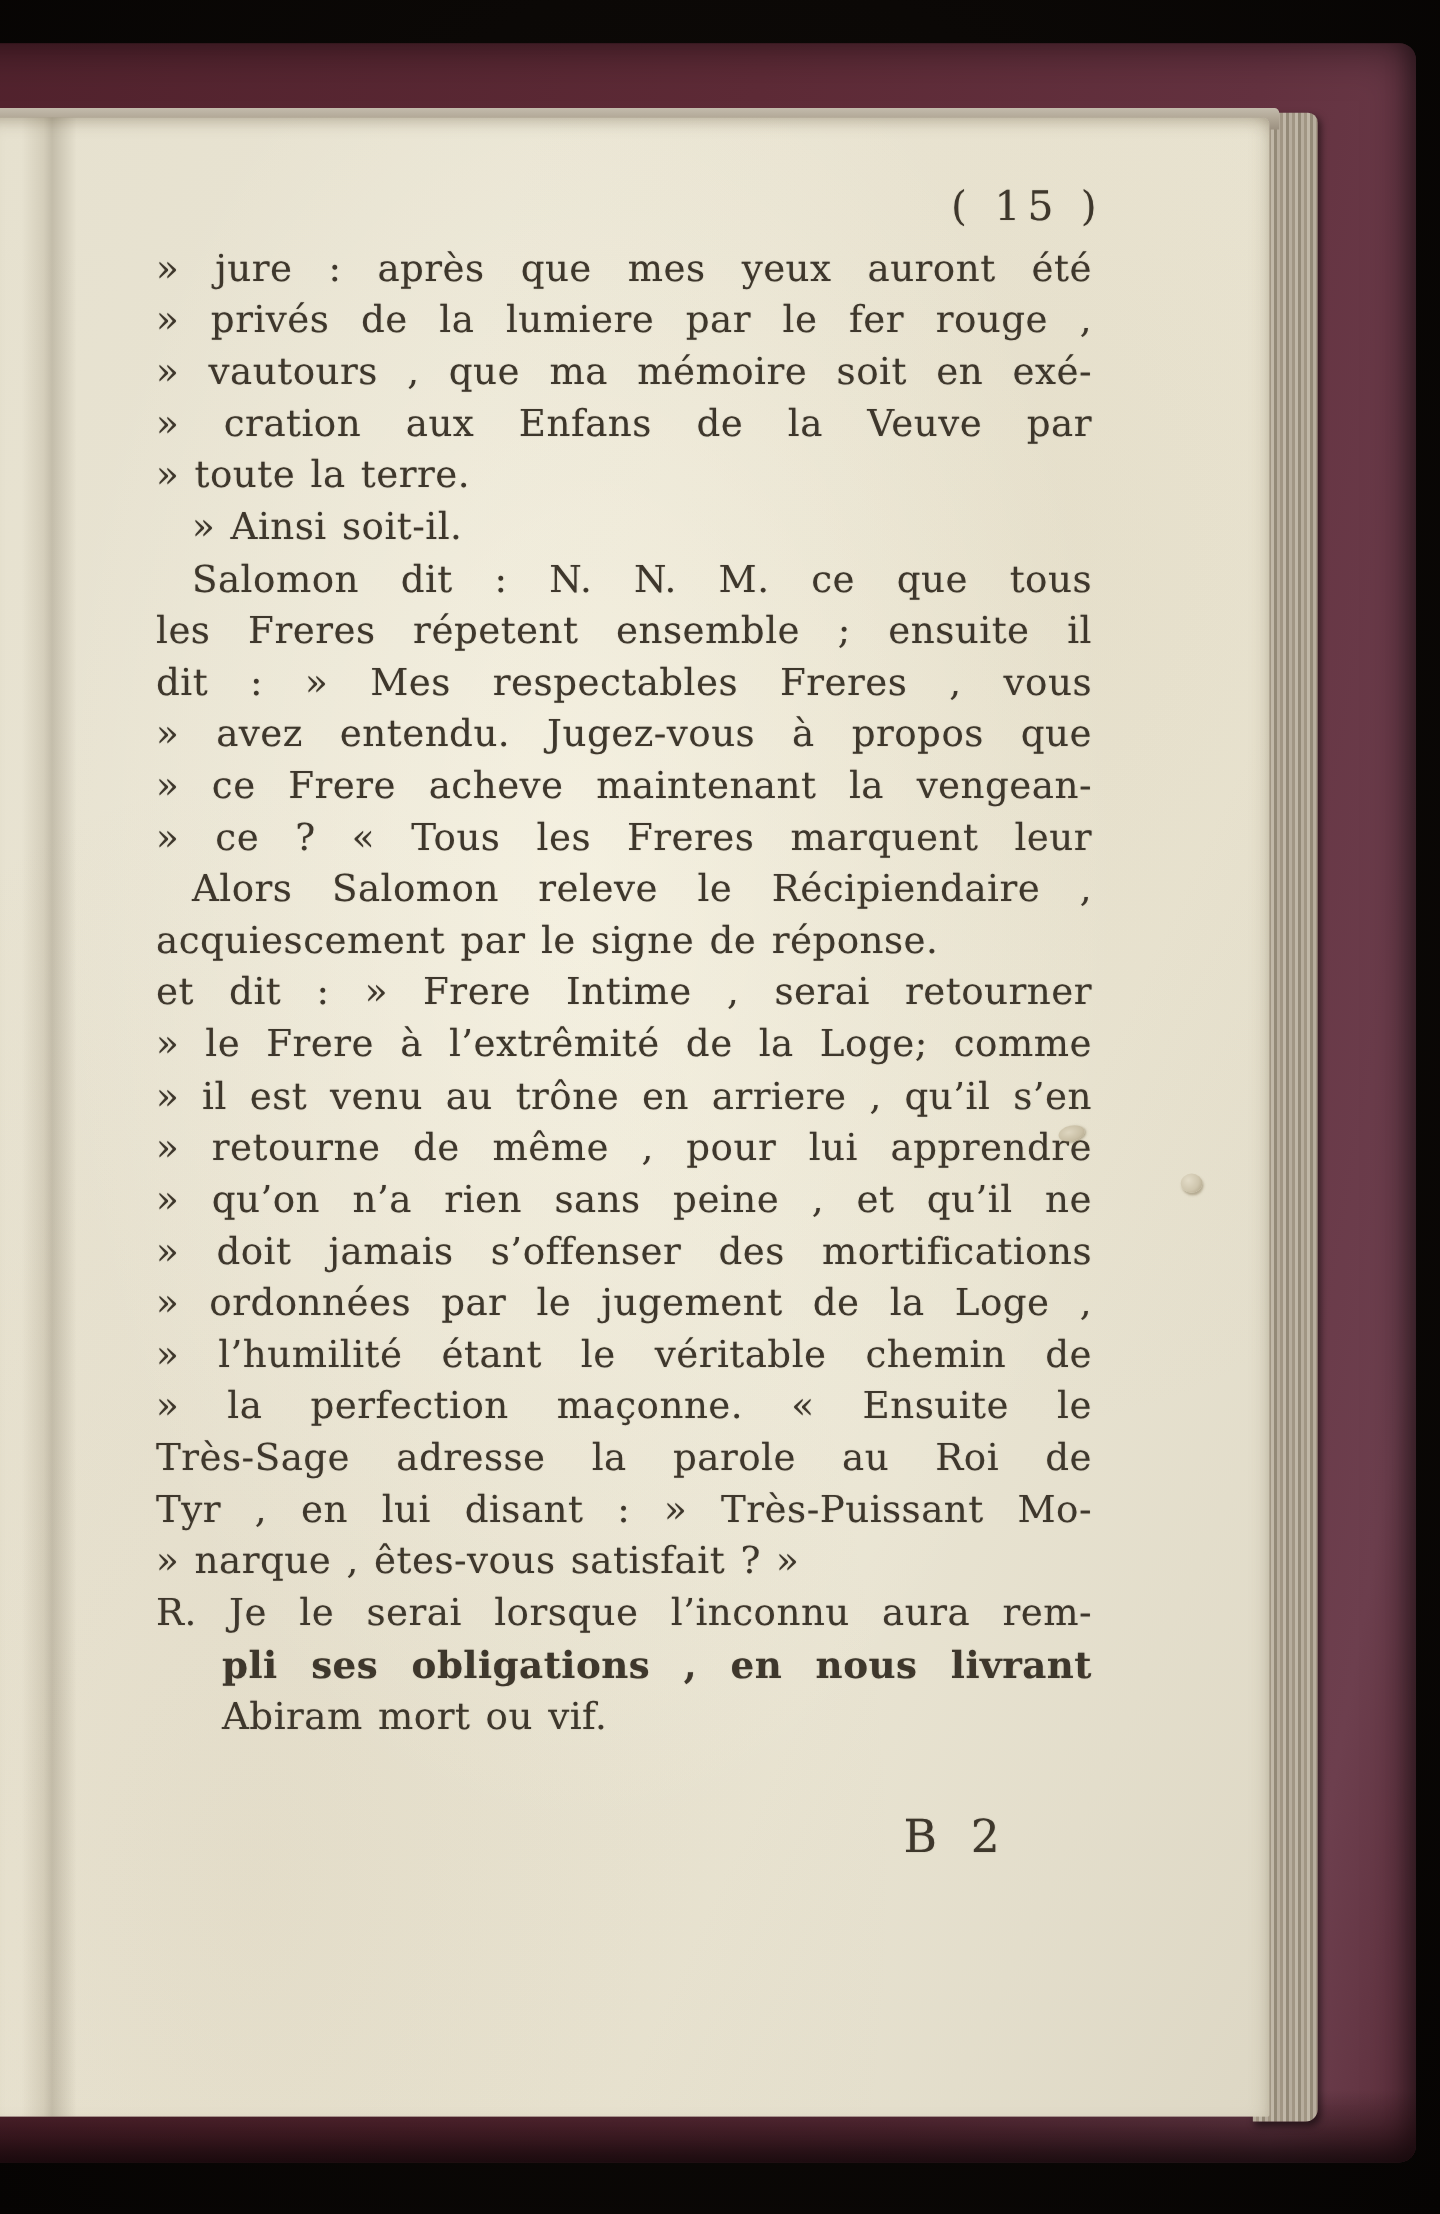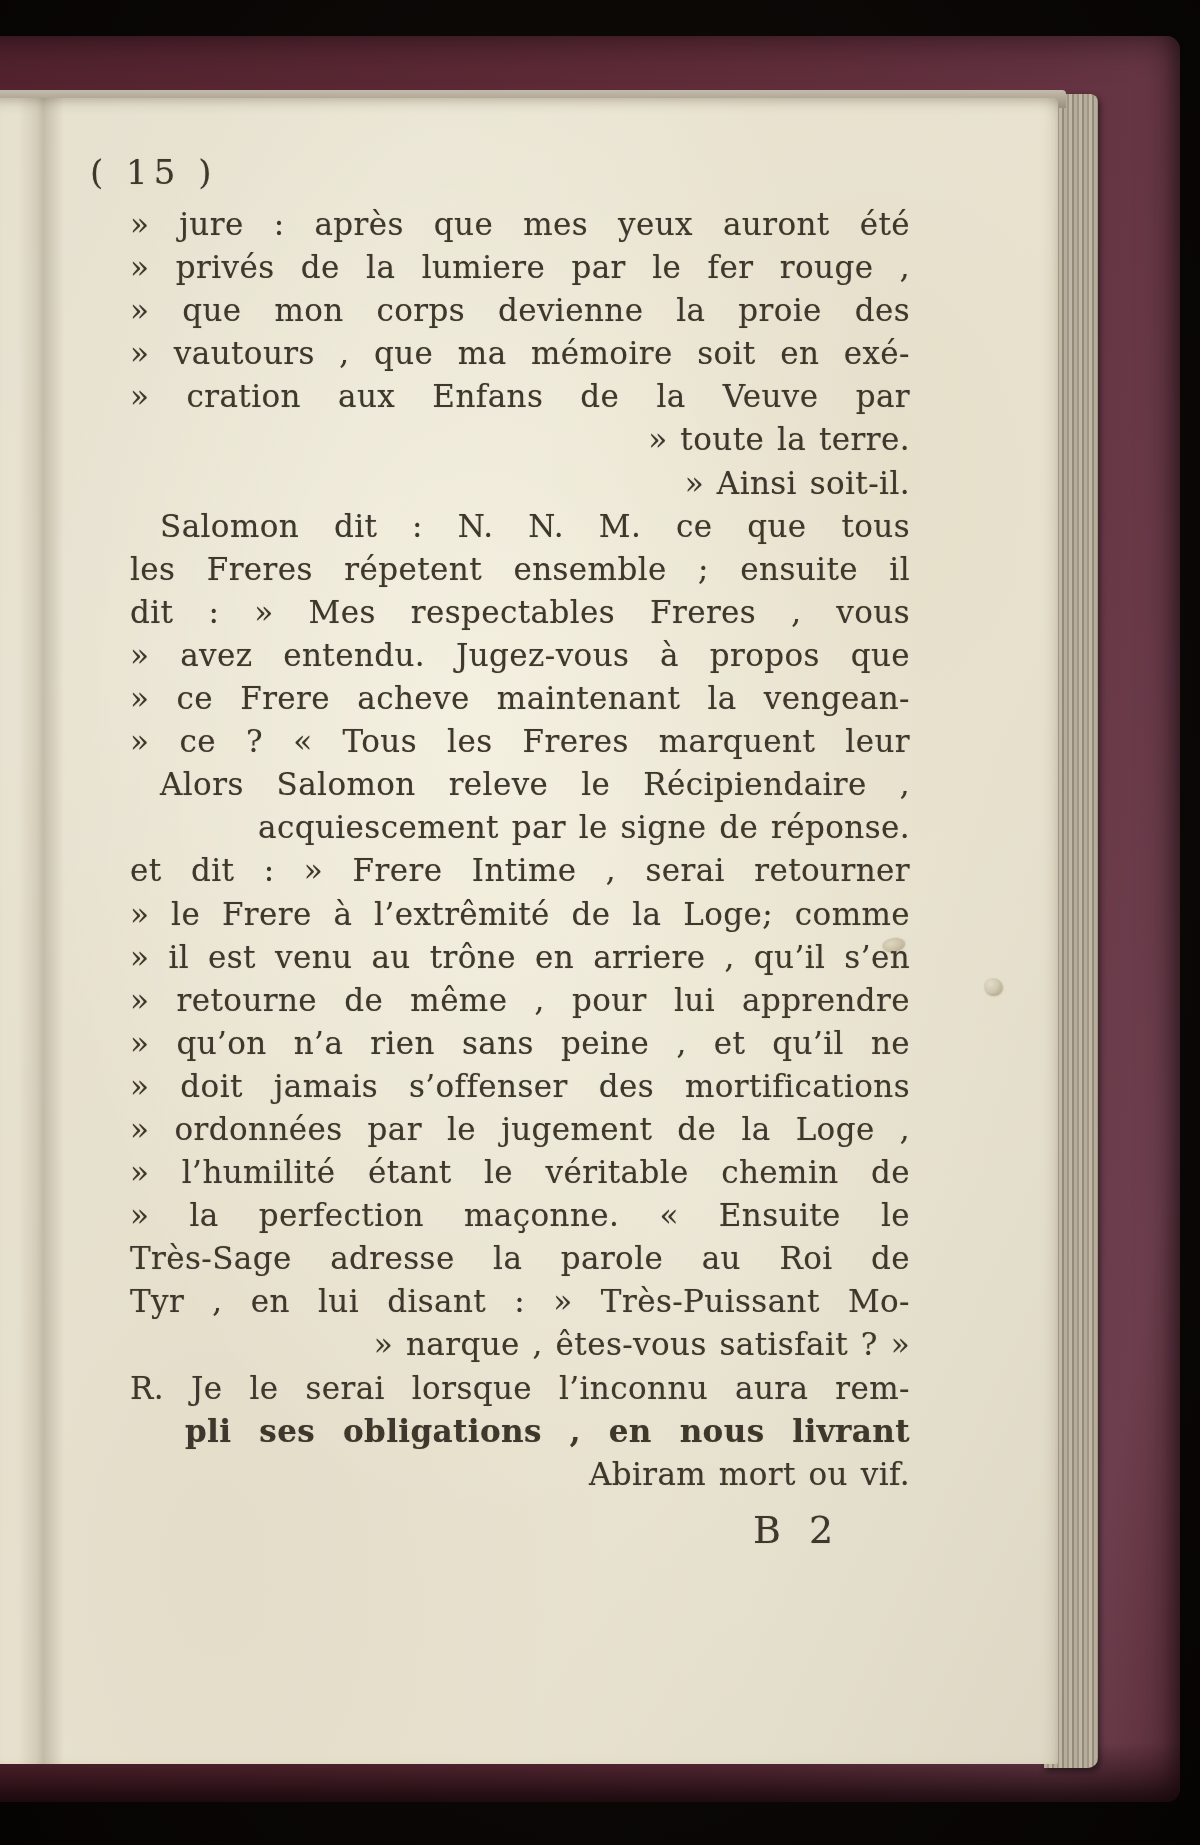--- a/index.html
+++ b/index.html
@@ -48,25 +48,25 @@
   .gutter{
     position:absolute;left:18px;top:98px;width:46px;height:1666px;
     background:linear-gradient(90deg,rgba(100,86,58,0) 0%,rgba(100,86,58,.14) 40%,rgba(70,58,36,.22) 55%,rgba(100,86,58,0) 100%);
   }
   
   .text-block{
     position:absolute;left:130px;top:203px;width:780px;
     color:#3e372c;font-size:31px;letter-spacing:.4px;word-spacing:2.5px;
     text-shadow:0 0 1px rgba(62,55,44,.35);
   }
-  .line{height:43.1px;line-height:43.1px;white-space:nowrap;text-align:right;}
+  .line{height:43.1px;line-height:43.1px;white-space:nowrap;text-align:left;}
   .line.just{white-space:normal;text-align:justify;text-align-last:justify;}
   .page-header{
     position:absolute;left:90px;top:152px;width:830px;height:46px;
-    text-align:left;color:#3e372c;font-size:34px;letter-spacing:6px;
+    text-align:right;color:#3e372c;font-size:34px;letter-spacing:6px;
     text-shadow:0 0 1px rgba(62,55,44,.35);
   }
   .signature{
     position:absolute;left:753px;top:1508px;color:#3e372c;font-size:38px;
     letter-spacing:8px;text-shadow:0 0 1px rgba(62,55,44,.4);
   }
   
   .speck{position:absolute;border-radius:50%;}
   .speck-1{
     left:882px;top:938px;width:22px;height:13px;
@@ -89,21 +89,20 @@
   <div class="edge-top"></div>
 
   <div class="page"></div>
   <div class="gutter"></div>
 
   <div class="page-header">( 15 )</div>
 
   <div class="text-block">
       <div class="line just">» jure : après que mes yeux auront été</div>
       <div class="line just">» privés de la lumiere par le fer rouge ,</div>
-      <div class="line just">» que mon corps devienne la proie des</div>
       <div class="line just">» vautours , que ma mémoire soit en exé-</div>
       <div class="line just">» cration aux Enfans de la Veuve par</div>
       <div class="line">» toute la terre.</div>
       <div class="line" style="padding-left: 30px;">» Ainsi soit-il.</div>
       <div class="line just" style="padding-left: 30px;">Salomon dit : N. N. M. ce que tous</div>
       <div class="line just">les Freres répetent ensemble ; ensuite il</div>
       <div class="line just">dit : » Mes respectables Freres , vous</div>
       <div class="line just">» avez entendu. Jugez-vous à propos que</div>
       <div class="line just">» ce Frere acheve maintenant la vengean-</div>
       <div class="line just">» ce ? « Tous les Freres marquent leur</div>

